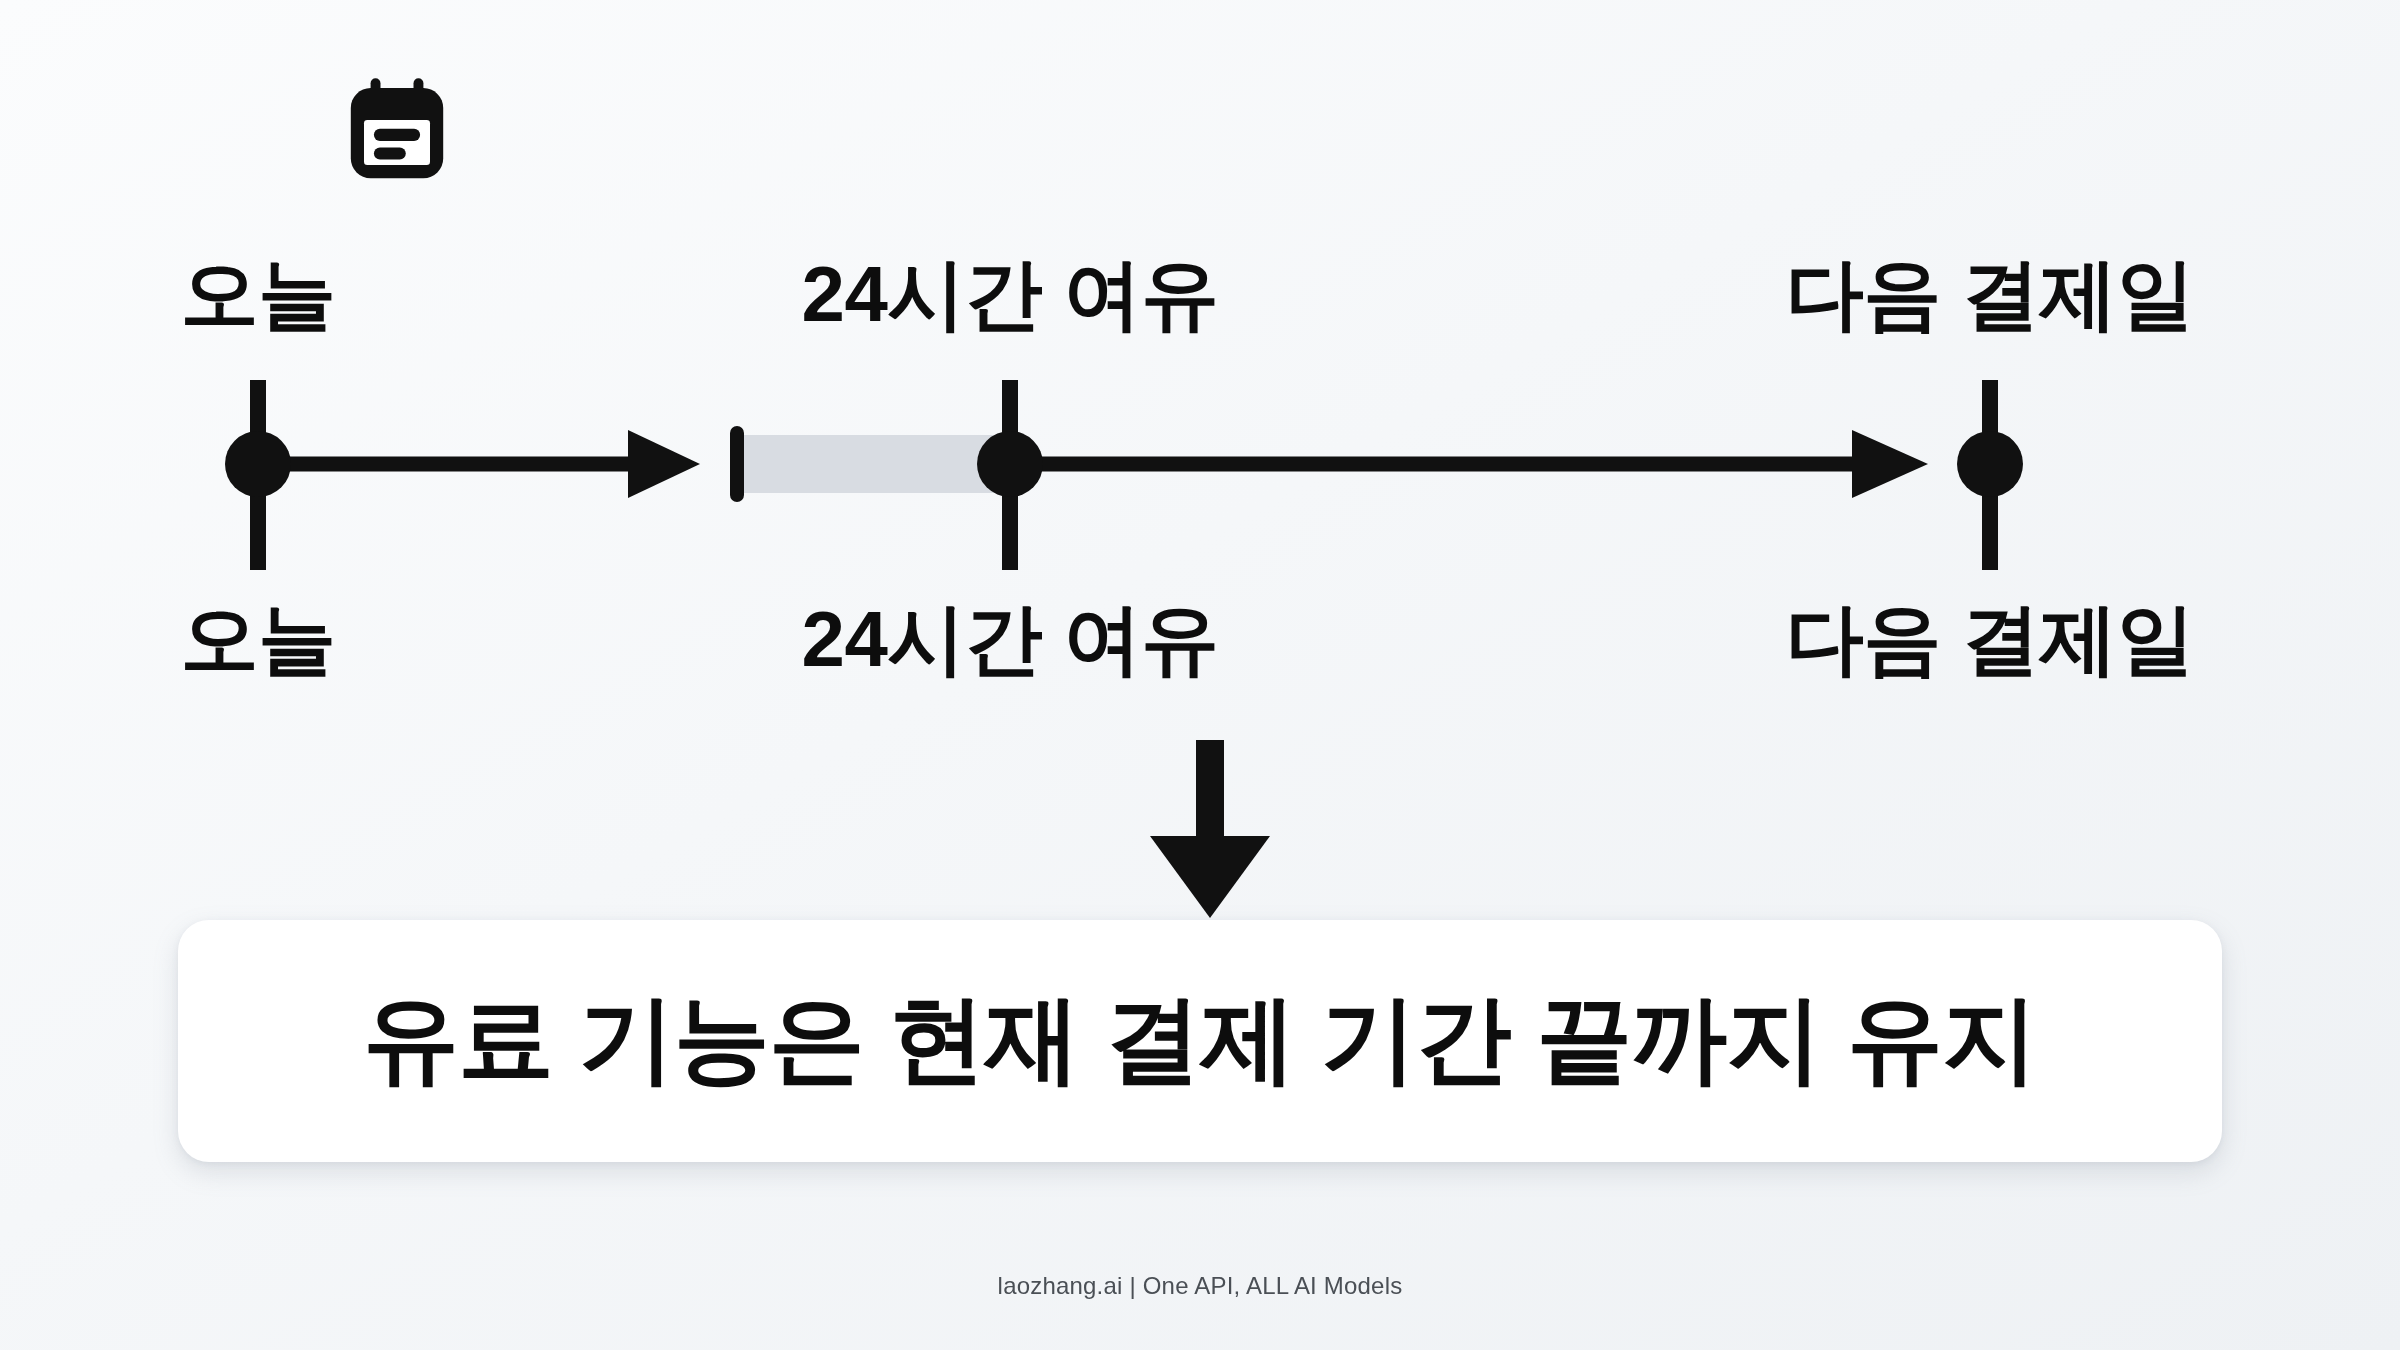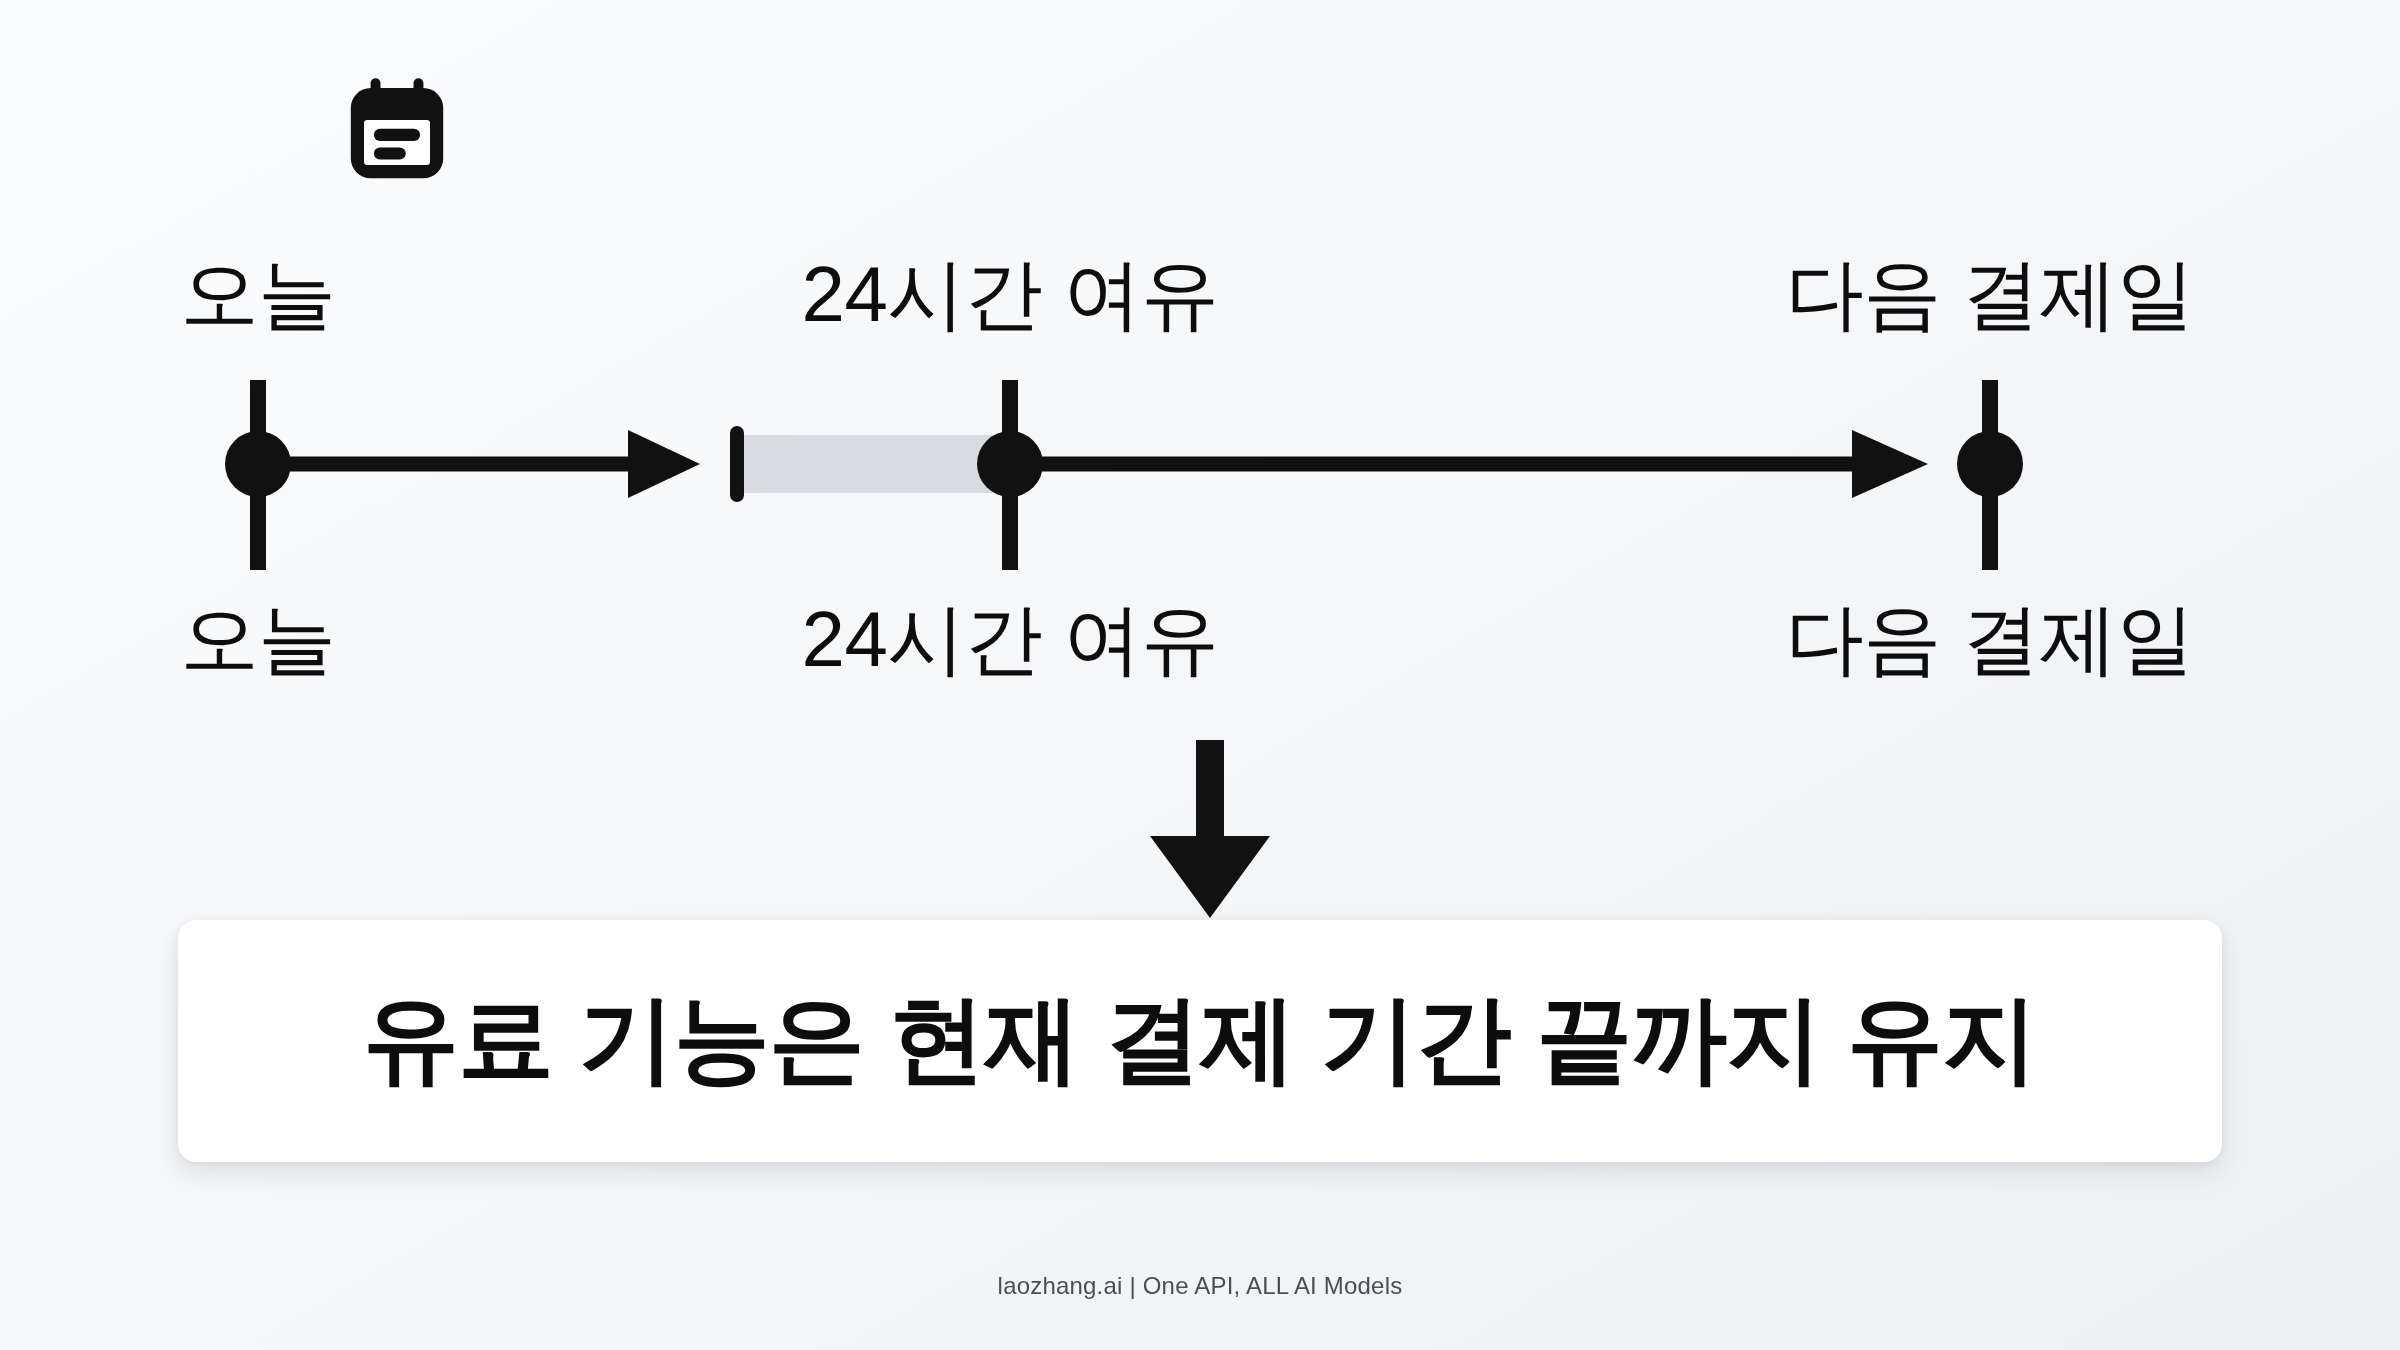--- a/index.html
+++ b/index.html
@@ -11,42 +11,42 @@
     position:relative;
   }
   #stage { position:absolute; inset:0; }
 
   
   .cal-icon { position:absolute; left:342px; top:76px; width:110px; height:110px; }
 
   
   .tl-label {
     position:absolute;
-    font-weight:400;
+    font-weight:700;
     color:#0d0d0d;
     white-space:nowrap;
     letter-spacing:-0.5px;
     transform:translateX(-50%);
   }
   .tl-label.top   { font-size:78px; top:243px; }
   .tl-label.bot   { font-size:78px; top:588px; }
 
   
   .tl-svg { position:absolute; left:0; top:380px; width:2400px; height:190px; }
 
   
   .down-arrow { position:absolute; left:1130px; top:740px; width:160px; height:180px; }
 
   
   .banner {
     position:absolute;
     left:178px; top:920px;
     width:2044px; height:242px;
     background:#ffffff;
-    border-radius:18px;
+    border-radius:31px;
     box-shadow:0 10px 26px rgba(120,130,145,0.20), 0 2px 6px rgba(120,130,145,0.10);
     display:flex; align-items:center; justify-content:center;
   }
   .banner-text {
     font-size:96px;
     font-weight:700;
     color:#0d0d0d;
     letter-spacing:-1px;
     white-space:nowrap;
   }

